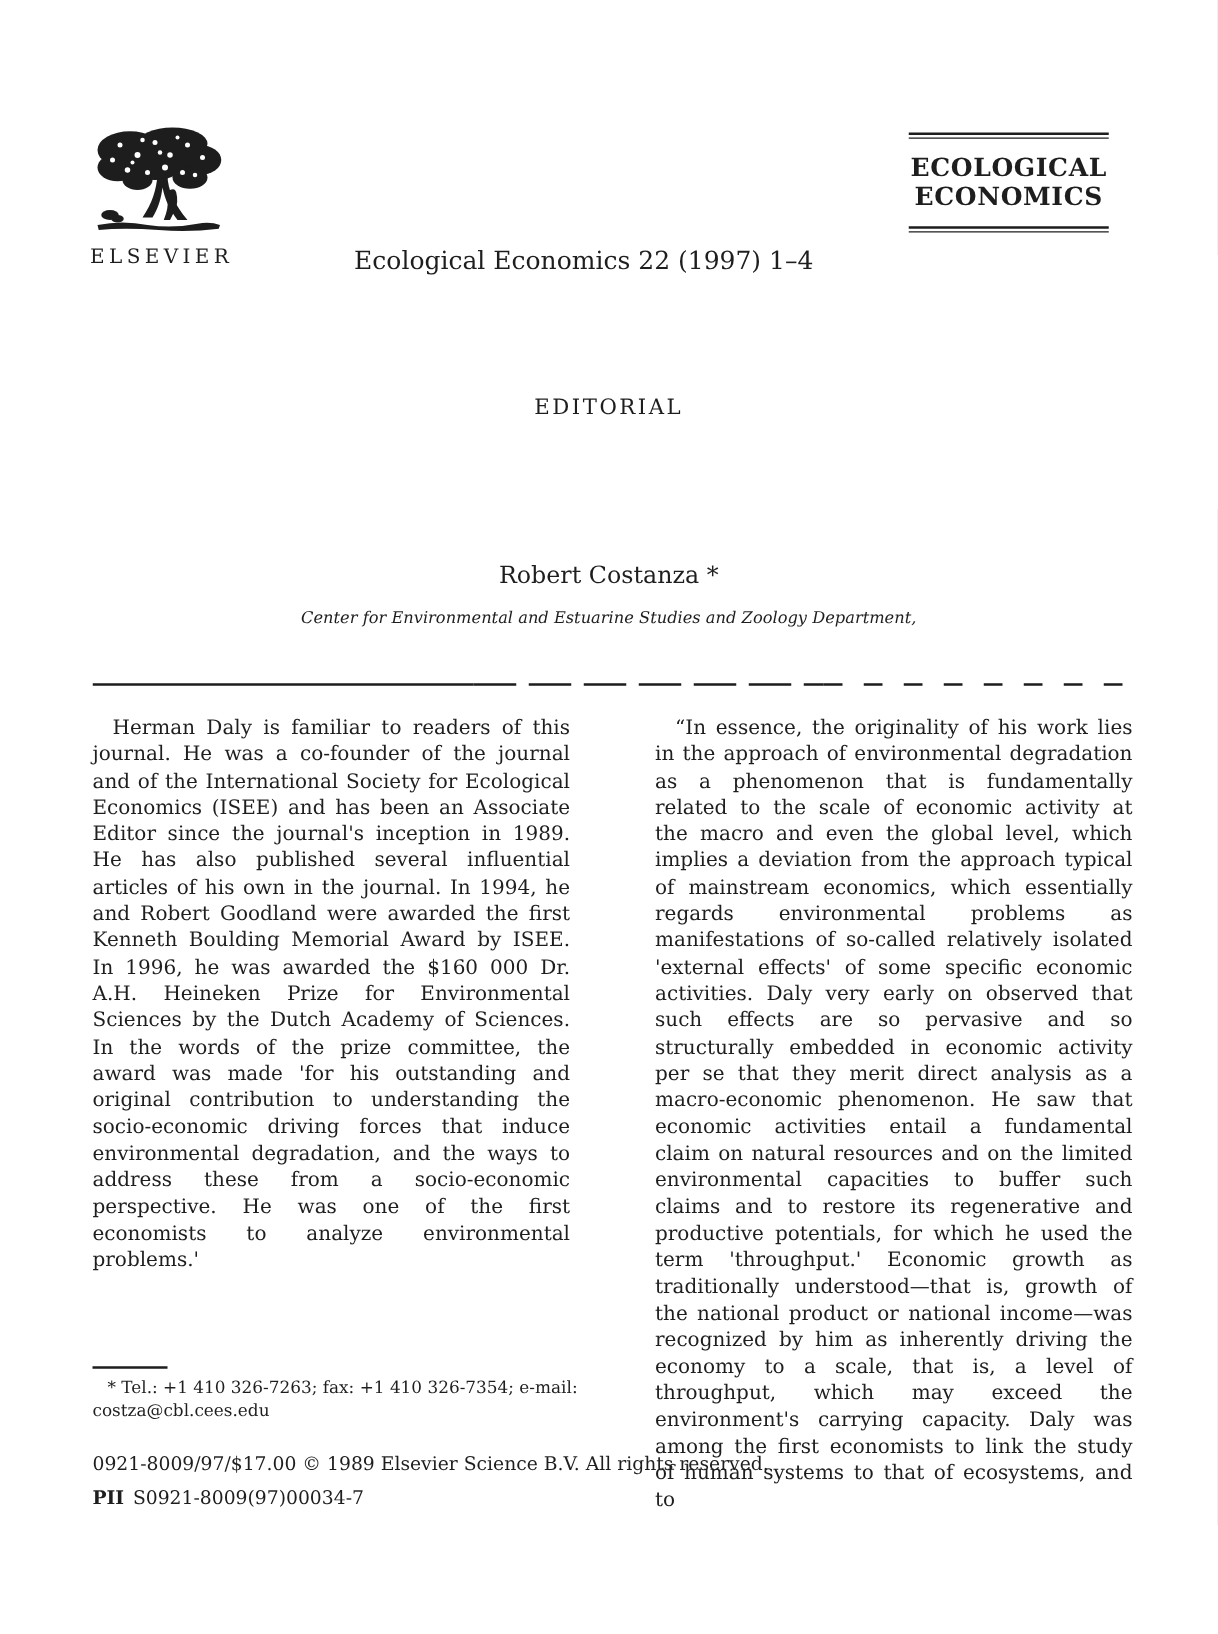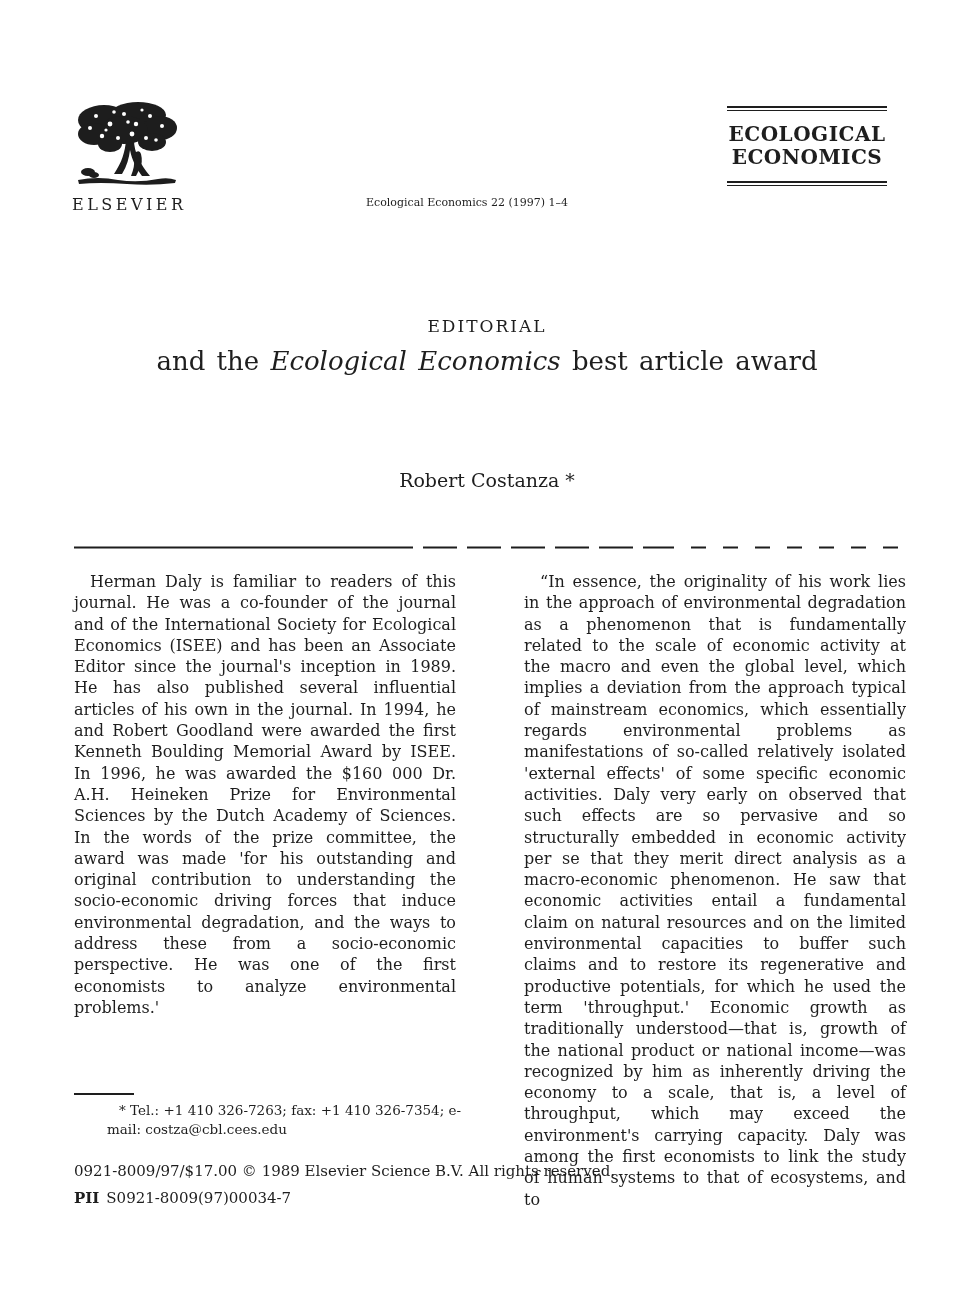--- a/index.html
+++ b/index.html
@@ -12,38 +12,38 @@
     width:974px;height:1307px;
     background:var(--paper);
     color:var(--ink);
     font-family:"DejaVu Serif", serif;
     margin:0 auto;
     overflow:hidden;
   }
   
   .logo{position:absolute;left:72px;top:100px;width:108px;text-align:right;}
   .logo-text{font-size:16px;letter-spacing:3.5px;margin-top:3px;white-space:nowrap;}
-  .journal-ref{position:absolute;left:0;right:40px;top:196px;text-align:center;font-size:11px;}
+  .journal-ref{position:absolute;left:0;right:40px;top:196px;text-align:center;font-size:20px;}
   .masthead{position:absolute;left:727px;top:106px;width:160px;text-align:center;}
   .rule-double{height:2px;border-top:2px solid var(--ink);border-bottom:1px solid var(--ink);}
   .masthead-name{font-weight:bold;font-size:20px;line-height:23px;margin:12px 0;letter-spacing:0.5px;}
   
   .section-label{position:absolute;top:316px;left:0;right:0;text-align:center;font-size:17px;letter-spacing:2px;}
   .title{position:absolute;top:343px;left:40px;right:40px;text-align:center;font-size:26px;line-height:36px;word-spacing:3px;}
-  .author{position:absolute;top:449px;left:0;right:0;text-align:center;font-size:19px;margin-top:20px;}
+  .author{position:absolute;top:449px;left:0;right:0;text-align:center;font-size:19px;}
   .affiliation{position:absolute;top:485px;left:40px;right:40px;text-align:center;font-style:italic;font-size:13px;line-height:20px;}
   .divider{position:absolute;left:74px;top:544px;line-height:0;}
   
   .columns{position:absolute;left:74px;top:571px;width:832px;display:flex;gap:68px;}
   .col{width:394px;font-size:16px;line-height:21.3px;text-align:justify;word-spacing:1px;}
   .col p{margin:0;text-indent:16px;}
   
   .footnote{position:absolute;left:74px;top:1093px;width:400px;font-size:13.5px;line-height:19px;}
   .footnote-rule{width:60px;border-top:2px solid var(--ink);margin-bottom:6px;}
-  .footnote-text{text-indent:12px;margin-left:33px;}
+  .footnote-text{text-indent:12px;}
   .footer{position:absolute;left:74px;top:1158px;font-size:15px;line-height:27px;}
   .pii-label{font-weight:bold;margin-right:7px;}
 </style>
 </head>
 <body>
 
 <div class="page">
 
   <div class="logo">
     <svg width="104" height="88" viewBox="0 0 104 88" aria-hidden="true">
@@ -90,26 +90,26 @@
     <div class="masthead-name">
       <div>ECOLOGICAL</div>
       <div>ECONOMICS</div>
     </div>
     <div class="rule-double"></div>
   </div>
 
   <div class="section-label">EDITORIAL</div>
 
   <div class="title">
-    <div><span>and the </span><i>Ecological Economics</i><span> best article award</span></div>
   </div>
 
   <div class="author"><span>Robert Costanza</span> <span>*</span></div>
 
   <div class="affiliation">
+    <div>Center for Environmental and Estuarine Studies and Zoology Department,</div>
   </div>
 
   <div class="divider">
     <svg width="832" height="3" aria-hidden="true">
       <g stroke="#1d1d1d" stroke-width="2">
         <line x1="0" y1="1.5" x2="305" y2="1.5"></line>
         <line x1="305" y1="1.5" x2="585" y2="1.5" stroke-dasharray="34 10"></line>
         <line x1="585" y1="1.5" x2="832" y2="1.5" stroke-dasharray="15 17"></line>
       </g>
     </svg>

